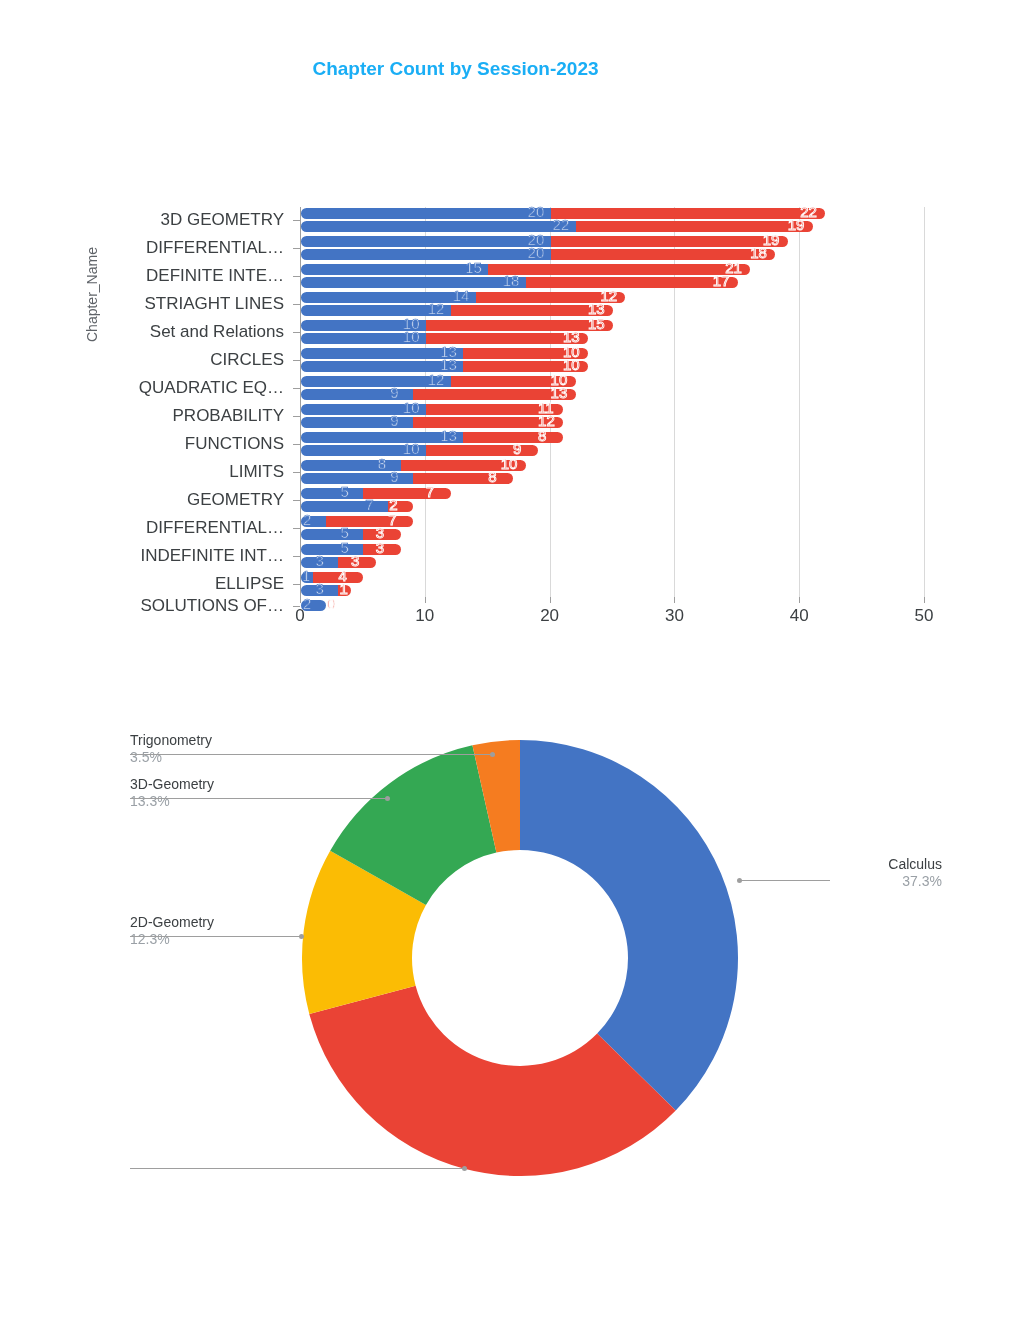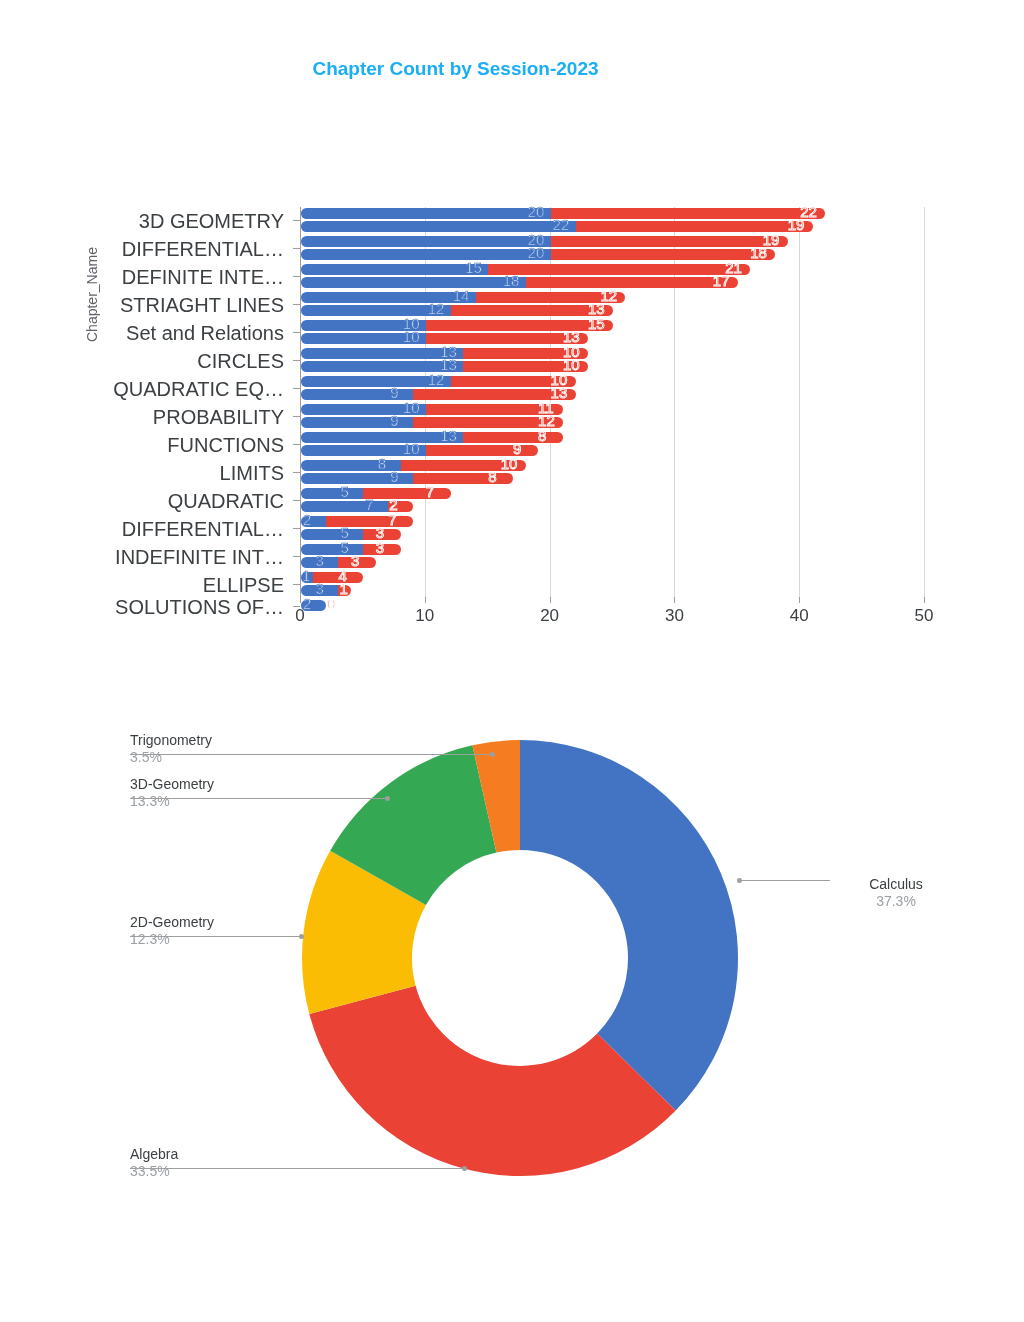--- a/index.html
+++ b/index.html
@@ -49,21 +49,21 @@
     width:630px; height:390px;
   }
   .vgrid { position:absolute; top:0; bottom:0; width:1px; background:#d9d9d9; }
   #bar-axis-line { position:absolute; left:0; top:0; bottom:0; width:1px; background:#9e9e9e; z-index:4;}
 
   #bar-cats {
     position:absolute; left:130px; top:97px; width:162px; height:390px;
   }
   .cat-label {
     position:absolute; right:8px;
-    font-size:20px; color:#3c4043; text-align:right;
+    font-size:17px; color:#3c4043; text-align:right;
     white-space:nowrap; line-height:1;
   }
   .tick-mark { position:absolute; right:-8px; width:7px; height:1px; background:#9e9e9e; }
 
   .bar-row { position:absolute; left:0; height:11px; }
   .seg { position:absolute; top:0; height:11px; border-radius:5.5px; }
   .seg.blue { background:#4374c4; }
   .seg.red  { background:#ea4335; }
   .seg-left { border-radius:5.5px 0 0 5.5px; }
   .seg-right{ border-radius:0 5.5px 5.5px 0; }
@@ -122,21 +122,21 @@
       <div class="cat-label" style="top: 144px;">CIRCLES</div>
       <div class="tick-mark" style="top: 153px;"></div>
       <div class="cat-label" style="top: 172px;">QUADRATIC EQ…</div>
       <div class="tick-mark" style="top: 181px;"></div>
       <div class="cat-label" style="top: 200px;">PROBABILITY</div>
       <div class="tick-mark" style="top: 209px;"></div>
       <div class="cat-label" style="top: 228px;">FUNCTIONS</div>
       <div class="tick-mark" style="top: 237px;"></div>
       <div class="cat-label" style="top: 256px;">LIMITS</div>
       <div class="tick-mark" style="top: 265px;"></div>
-      <div class="cat-label" style="top: 284px;">QUADRATIC</div>
+      <div class="cat-label" style="top: 284px;">GEOMETRY</div>
       <div class="tick-mark" style="top: 293px;"></div>
       <div class="cat-label" style="top: 312px;">DIFFERENTIAL…</div>
       <div class="tick-mark" style="top: 321px;"></div>
       <div class="cat-label" style="top: 340px;">INDEFINITE INT…</div>
       <div class="tick-mark" style="top: 349px;"></div>
       <div class="cat-label" style="top: 368px;">ELLIPSE</div>
       <div class="tick-mark" style="top: 377px;"></div>
       <div class="cat-label" style="top: 389.5px;">SOLUTIONS OF…</div>
       <div class="tick-mark" style="top: 399px;"></div>
     </div>
@@ -341,30 +341,26 @@
 
 <div id="donut-card">
   <div id="donut-wrap">
     <svg id="donut-svg" width="460" height="460" viewBox="0 0 460 460">
         <path d="M 230 12 A 218 218 0 0 1 385.7166667410906 382.5657881015404 L 307.1440367341183 305.58305098608423 A 108 108 0 0 0 230 122 Z" fill="#4374c4"></path>
         <path d="M 385.7166667410906 382.5657881015404 A 218 218 0 0 1 19.29568009234697 285.92575052919193 L 125.61437362373152 257.7063351245538 A 108 108 0 0 0 307.1440367341183 305.58305098608423 Z" fill="#ea4335"></path>
         <path d="M 19.29568009234697 285.92575052919193 A 218 218 0 0 1 40.18654976400225 122.78594257511564 L 135.96397878216624 176.88477889042426 A 108 108 0 0 0 125.61437362373152 257.7063351245538 Z" fill="#fbbc04"></path>
         <path d="M 40.18654976400225 122.78594257511564 A 218 218 0 0 1 182.3979415586674 17.260619460928297 L 206.41732884557837 124.60617844853329 A 108 108 0 0 0 135.96397878216624 176.88477889042426 Z" fill="#34a853"></path>
         <path d="M 182.3979415586674 17.260619460928297 A 218 218 0 0 1 230.00000000000014 12 L 230.00000000000009 122 A 108 108 0 0 0 206.41732884557837 124.60617844853329 Z" fill="#f57c20"></path>
       </svg>
-  <div class="pie-callout" style="left: 546px; top: 128px; text-align: center; width: 120px; margin-top: 20px;">
+  <div class="pie-callout" style="left: 532px; top: 128px; text-align: right; width: 120px;">
         <div class="pc-name">Calculus</div>
         <div class="pc-pct">37.3%</div>
       </div>
       <div class="pie-leader" style="left: 450px; top: 152px; width: 90px;"></div>
       <div class="pie-leader-dot" style="left: 447px; top: 150px;"></div>
-      <div class="pie-callout" style="left: -160px; top: 418px; text-align: left; width: 200px;">
-        <div class="pc-name">Algebra</div>
-        <div class="pc-pct">33.5%</div>
-      </div>
       <div class="pie-leader" style="left: -160px; top: 440px; width: 335px;"></div>
       <div class="pie-leader-dot" style="left: 172px; top: 438px;"></div>
       <div class="pie-callout" style="left: -160px; top: 186px; text-align: left; width: 200px;">
         <div class="pc-name">2D-Geometry</div>
         <div class="pc-pct">12.3%</div>
       </div>
       <div class="pie-leader" style="left: -160px; top: 208px; width: 172px;"></div>
       <div class="pie-leader-dot" style="left: 9px; top: 206px;"></div>
       <div class="pie-callout" style="left: -160px; top: 48px; text-align: left; width: 200px;">
         <div class="pc-name">3D-Geometry</div>

